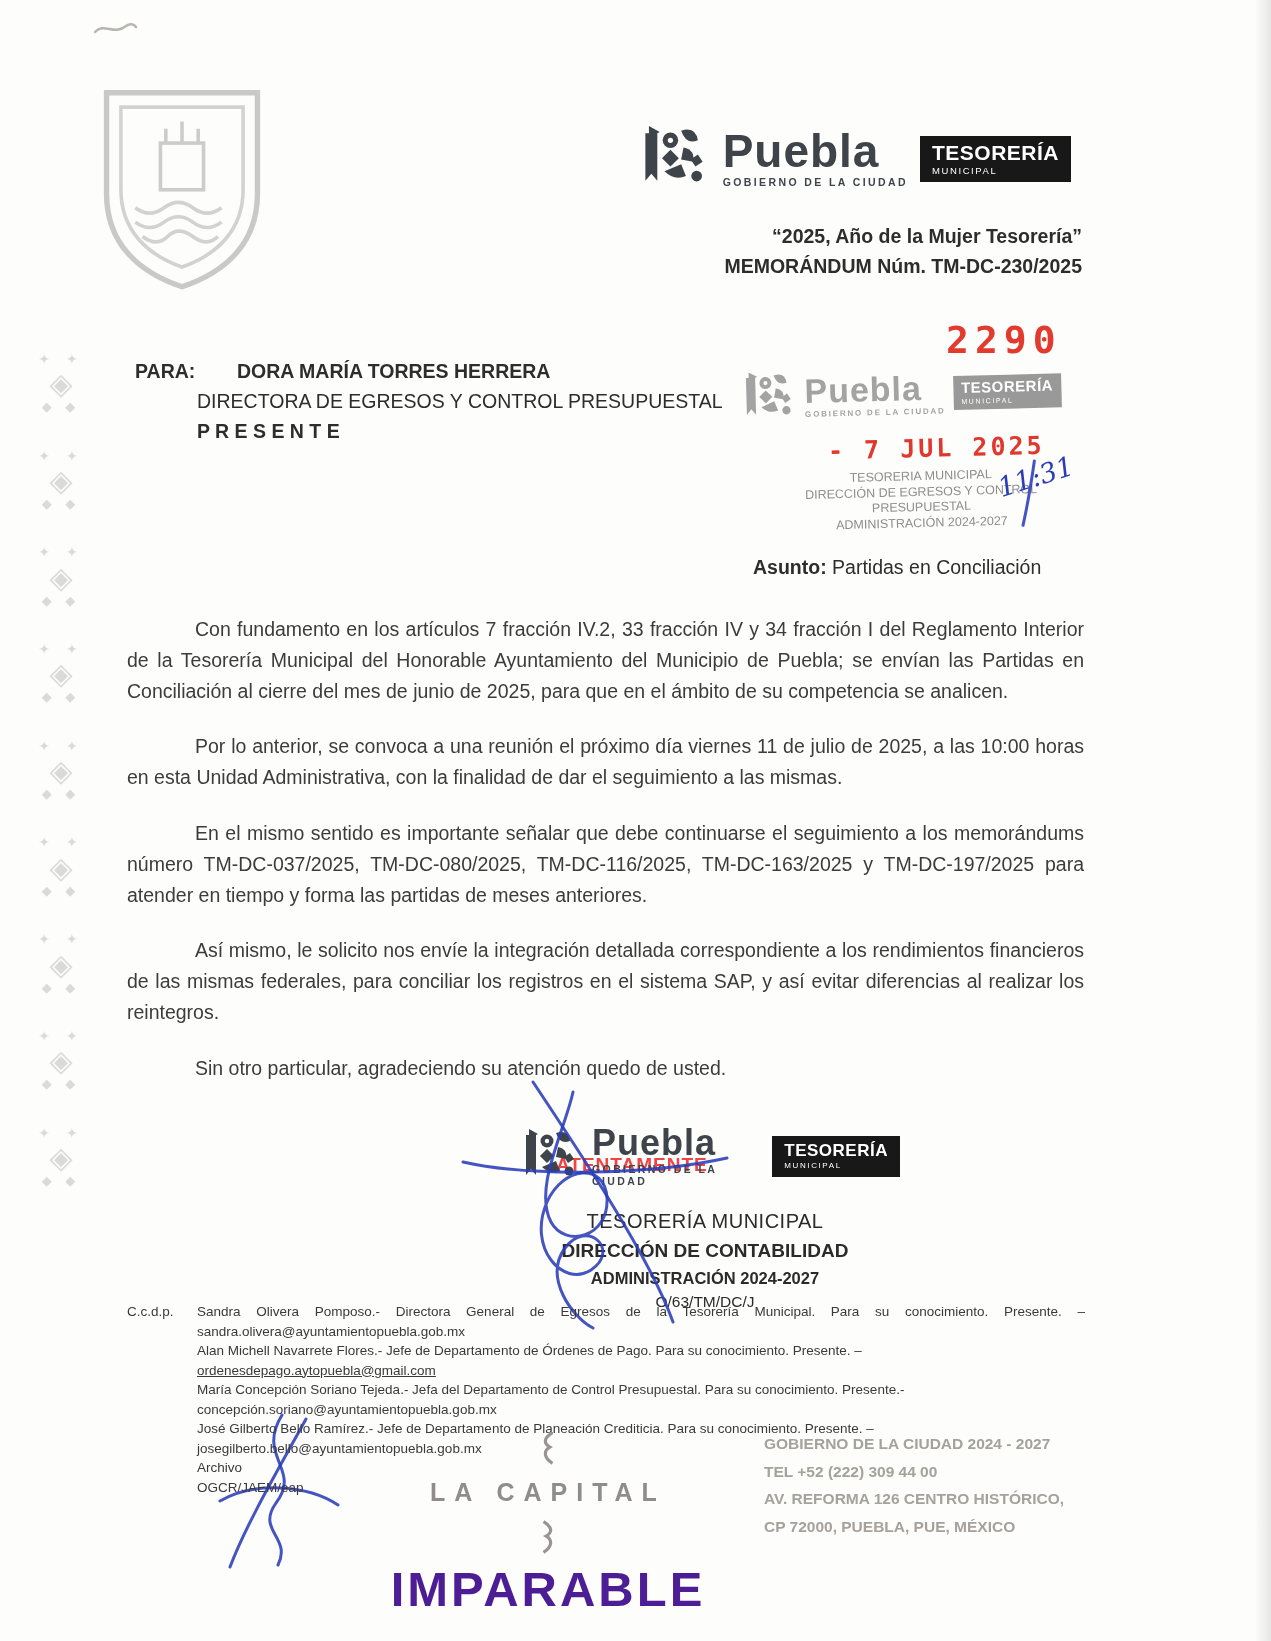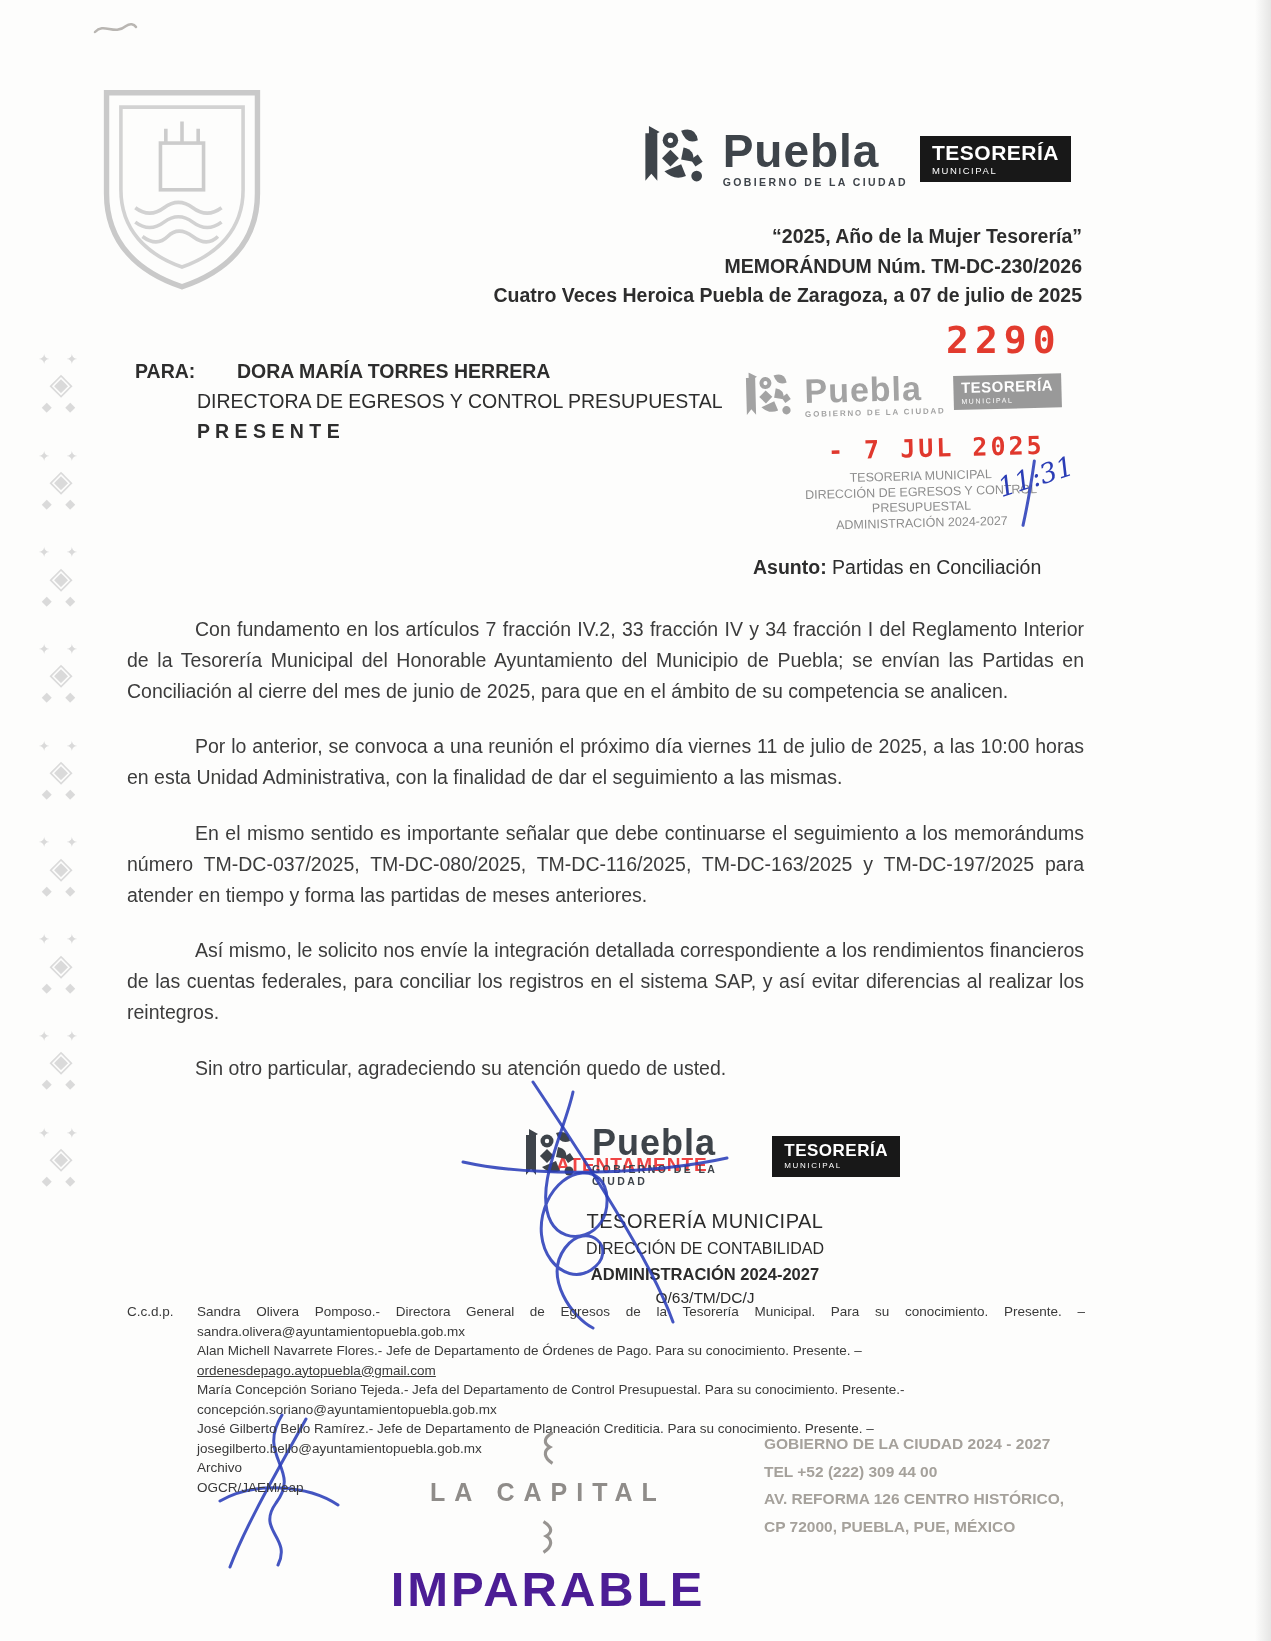--- a/index.html
+++ b/index.html
@@ -79,21 +79,21 @@
            letter-spacing:1px; color:#ef4444; }
   .atent-logo { position:absolute; left:0; top:0; }
   .atent-logo .brand-name { font-size:36px; }
   .atent-logo .badge .b1 { font-size:17px; }
   .atent-logo .badge .b2 { font-size:8px; }
 
   
   .closing-lines { position:absolute; left:505px; top:1210px; width:400px;
            text-align:center; color:#2b2b2b; }
   .closing-lines .cl0 { font-size:20px; letter-spacing:.5px; margin-bottom:7px; }
-  .closing-lines .cl1 { font-size:16px; margin-bottom:7px; }
+  .closing-lines .cl1 { font-size:19px; margin-bottom:7px;font-weight:bold; }
   .closing-lines .cl2 { font-size:16.5px; font-weight:bold; margin-bottom:5px; }
   .closing-lines .cl3 { font-size:15.5px; }
 
   
   .sig path { stroke:#2a3eb8; stroke-width:3; fill:none; stroke-linecap:round; opacity:.88; }
   .sig-main { position:absolute; left:415px; top:1070px; pointer-events:none; }
   .sig-small { position:absolute; left:190px; top:1405px; pointer-events:none; }
 
   
   .ccdp { position:absolute; left:127px; top:1302px; width:958px;
@@ -213,22 +213,21 @@
       <span class="brand-sub">GOBIERNO DE LA CIUDAD</span>
     </span>
     <span class="badge">
       <b class="b1">TESORERÍA</b>
       <i class="b2">MUNICIPAL</i>
     </span>
   </div>
 
   <div class="header-lines">
     <div>“2025, Año de la Mujer Tesorería”</div>
-    <div>MEMORÁNDUM Núm. TM-DC-230/2026</div>
-    <div>Cuatro Veces Heroica Puebla de Zaragoza, a 07 de julio de 2025</div>
+    <div>MEMORÁNDUM Núm. TM-DC-230/2025</div>
   </div>
 
   <div class="folio">2290</div>
 
   <div class="addr-block" style="top:356px">
     <div class="addr-row">
       <span class="addr-label">PARA:</span>
       <span class="addr-name">DORA MARÍA TORRES HERRERA</span>
     </div>
     <div class="addr-indent">DIRECTORA DE EGRESOS Y CONTROL PRESUPUESTAL</div>
@@ -267,21 +266,21 @@
 
   <div class="asunto">
     <span class="a-label">Asunto:</span>
     <span>Partidas en Conciliación</span>
   </div>
 
   <div class="body-text">
     <p>Con fundamento en los artículos 7 fracción IV.2, 33 fracción IV y 34 fracción I del Reglamento Interior de la Tesorería Municipal del Honorable Ayuntamiento del Municipio de Puebla; se envían las Partidas en Conciliación al cierre del mes de junio de 2025, para que en el ámbito de su competencia se analicen.</p>
     <p>Por lo anterior, se convoca a una reunión el próximo día viernes 11 de julio de 2025, a las 10:00 horas en esta Unidad Administrativa, con la finalidad de dar el seguimiento a las mismas.</p>
     <p>En el mismo sentido es importante señalar que debe continuarse el seguimiento a los memorándums número TM-DC-037/2025, TM-DC-080/2025, TM-DC-116/2025, TM-DC-163/2025 y TM-DC-197/2025 para atender en tiempo y forma las partidas de meses anteriores.</p>
-    <p>Así mismo, le solicito nos envíe la integración detallada correspondiente a los rendimientos financieros de las cuentas federales, para conciliar los registros en el sistema SAP, y así evitar diferencias al realizar los reintegros.</p>
+    <p>Así mismo, le solicito nos envíe la integración detallada correspondiente a los rendimientos financieros de las mismas federales, para conciliar los registros en el sistema SAP, y así evitar diferencias al realizar los reintegros.</p>
     <p>Sin otro particular, agradeciendo su atención quedo de usted.</p>
   </div>
 
   <div class="atent">
     <div class="atent-word">ATENTAMENTE</div>
     <div class="brand atent-logo">
       <span class="mark-icon">
         <svg width="60" height="52" viewBox="0 0 60 52">
             <use href="#pmark"></use>
           </svg>

